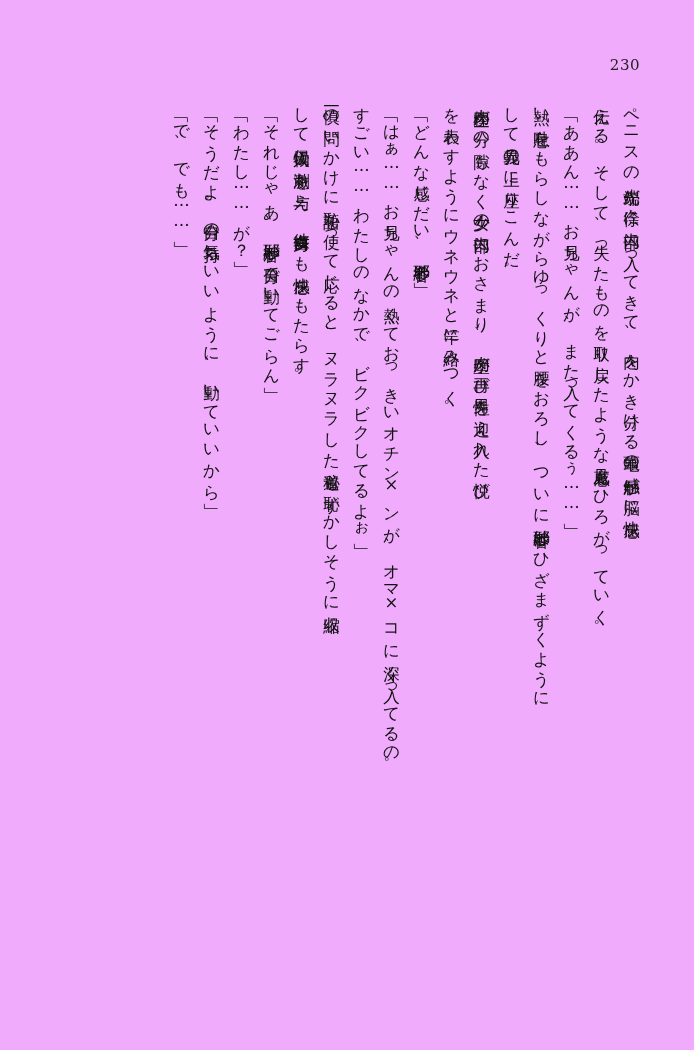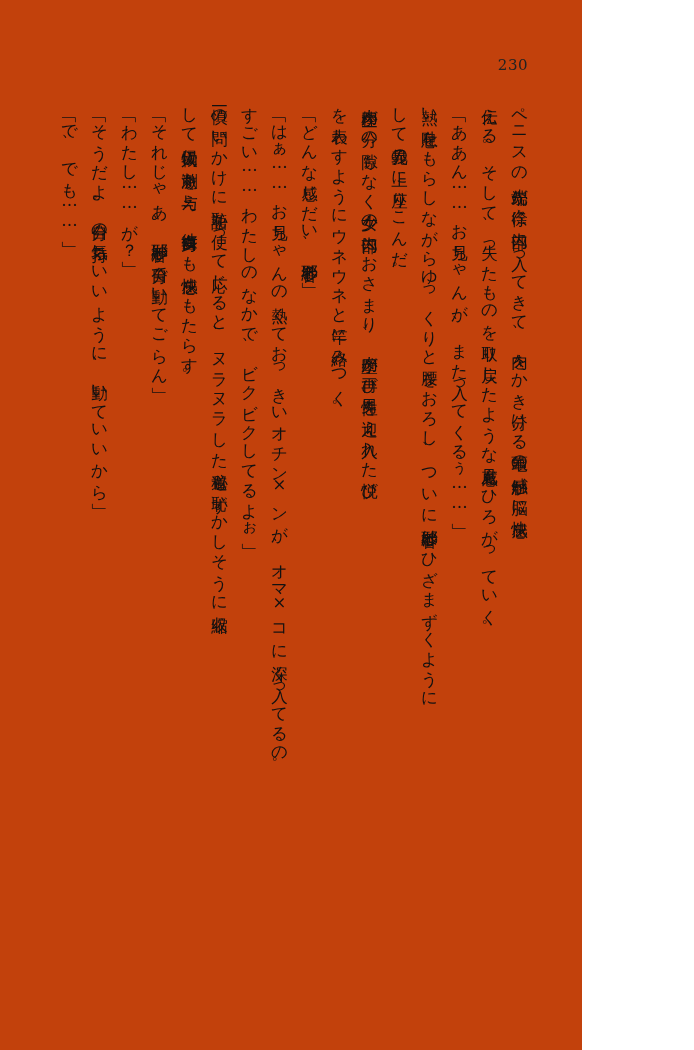--- a/index.html
+++ b/index.html
@@ -9,23 +9,23 @@
   }
   body {
     width: 694px;
     height: 1050px;
     overflow: hidden;
     font-family: "DejaVu Serif", "Liberation Serif", serif;
     color: #1a1a1a;
   }
   .page {
     position: relative;
-    width: 582px;
+    width: 694px;
     height: 1050px;
-    background: #c2410c;
+    background: #f0abfc;
     box-sizing: border-box;
     padding-left: 8px;
   }
   .page-number {
     position: absolute;
     top: 56px;
     right: 54px;
     font-size: 15px;
     letter-spacing: 0.5px;
     color: #222;

